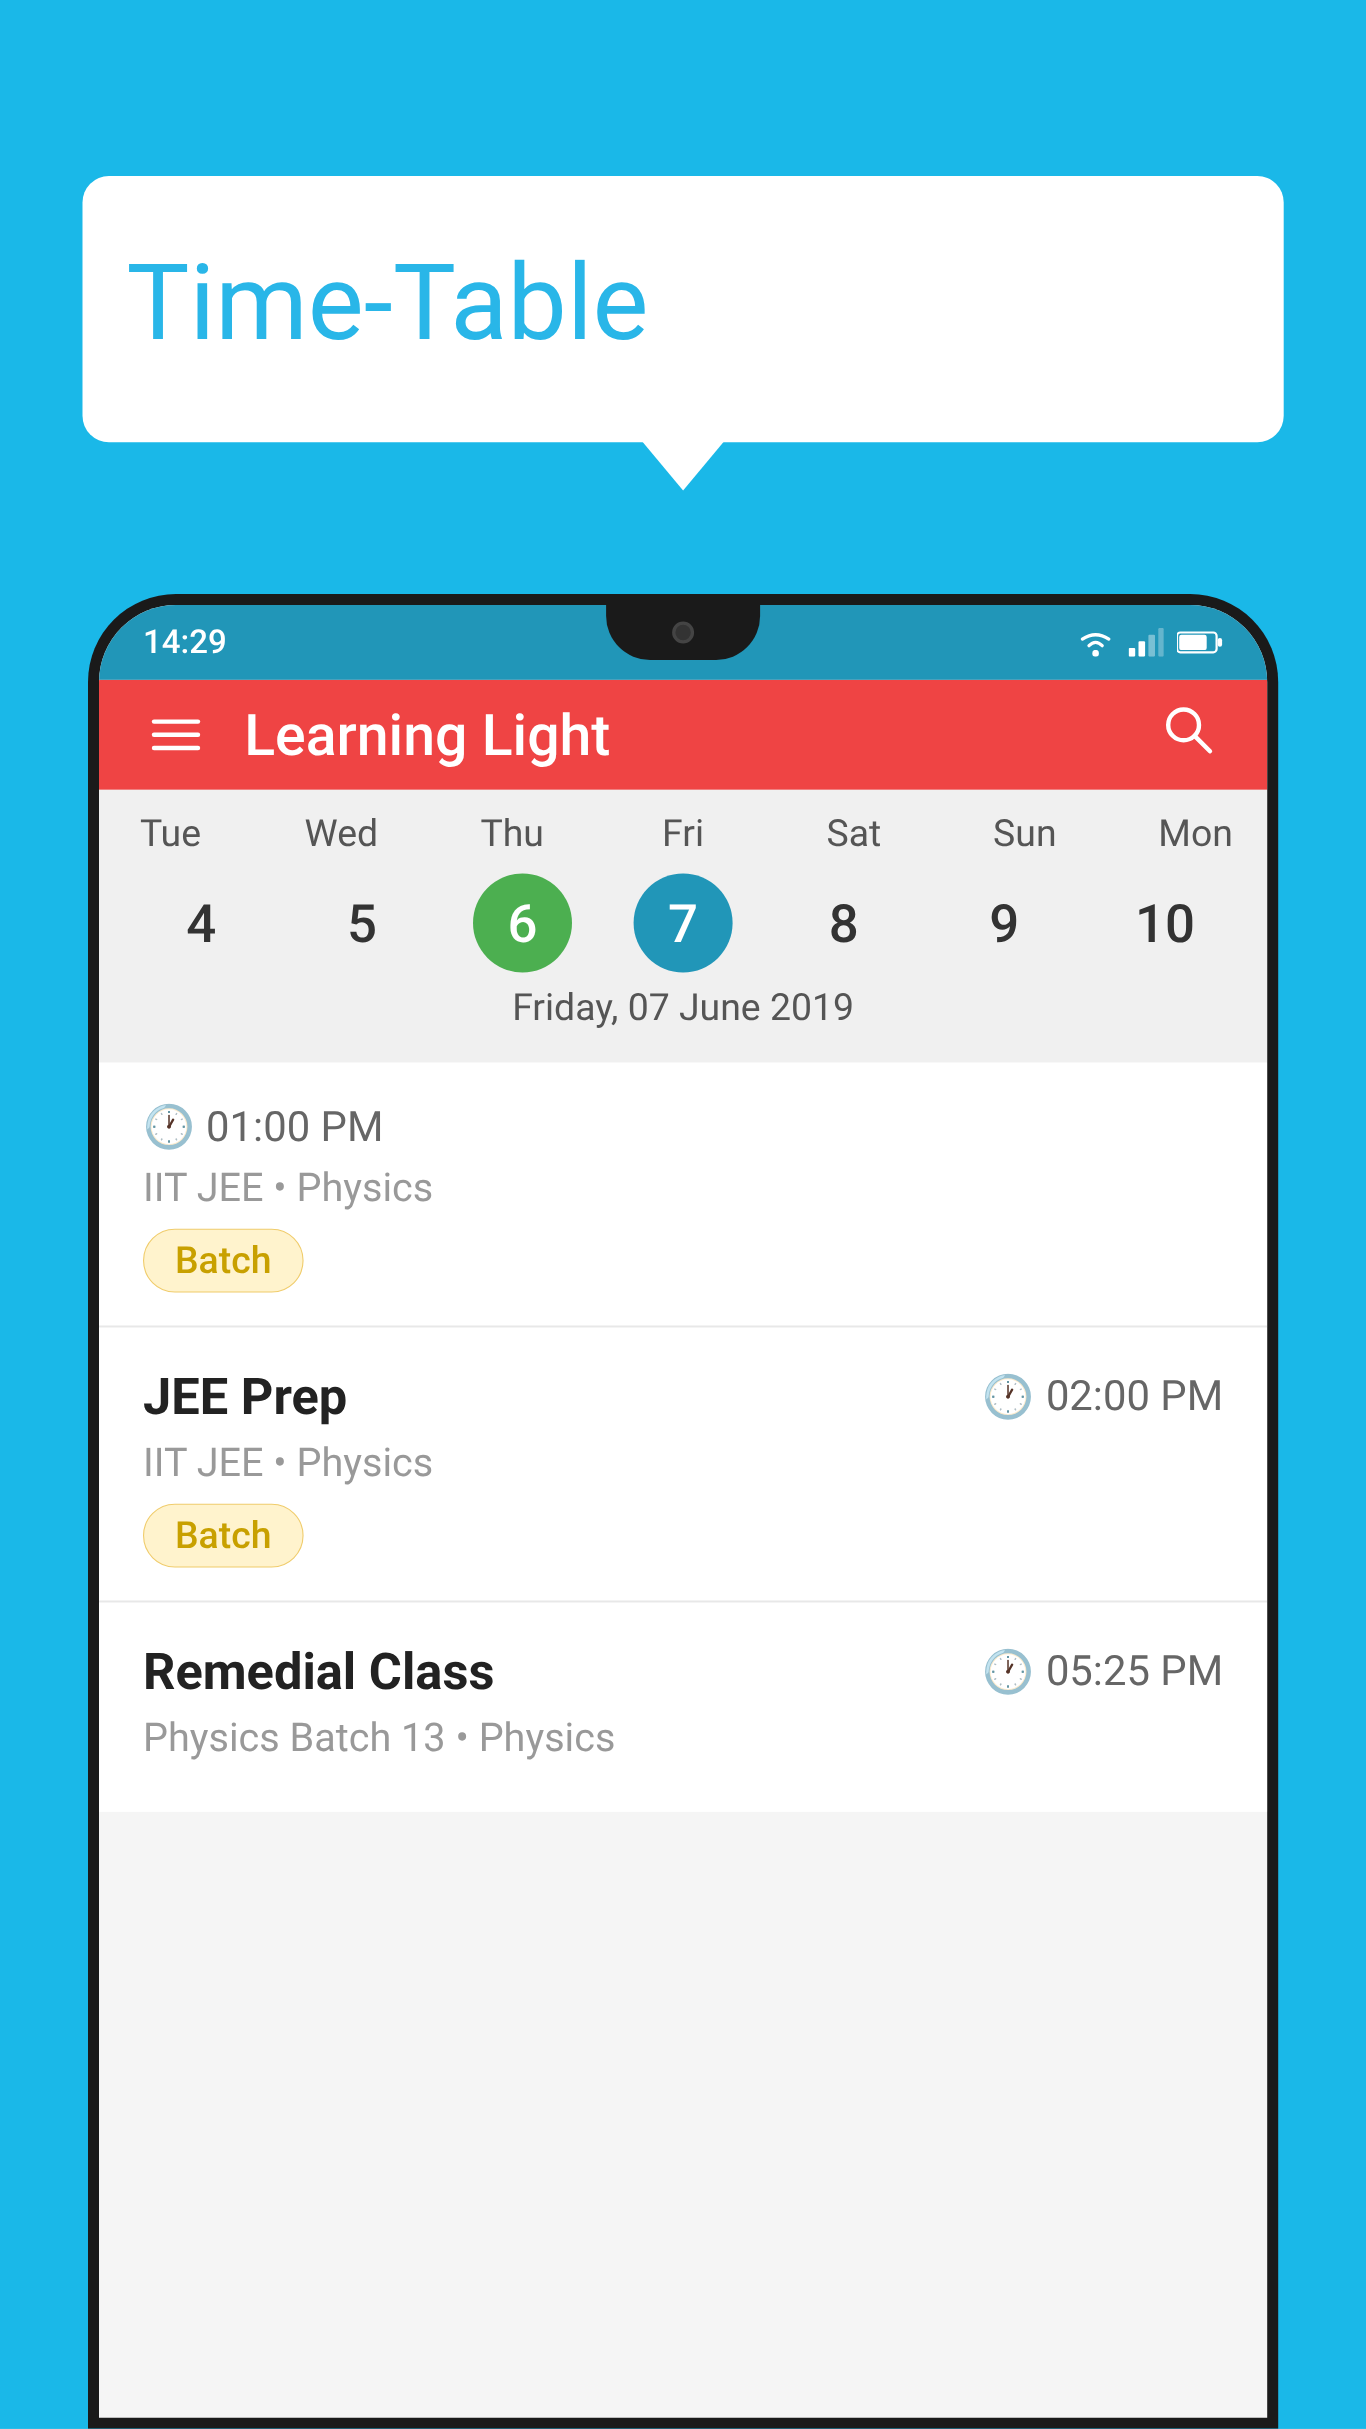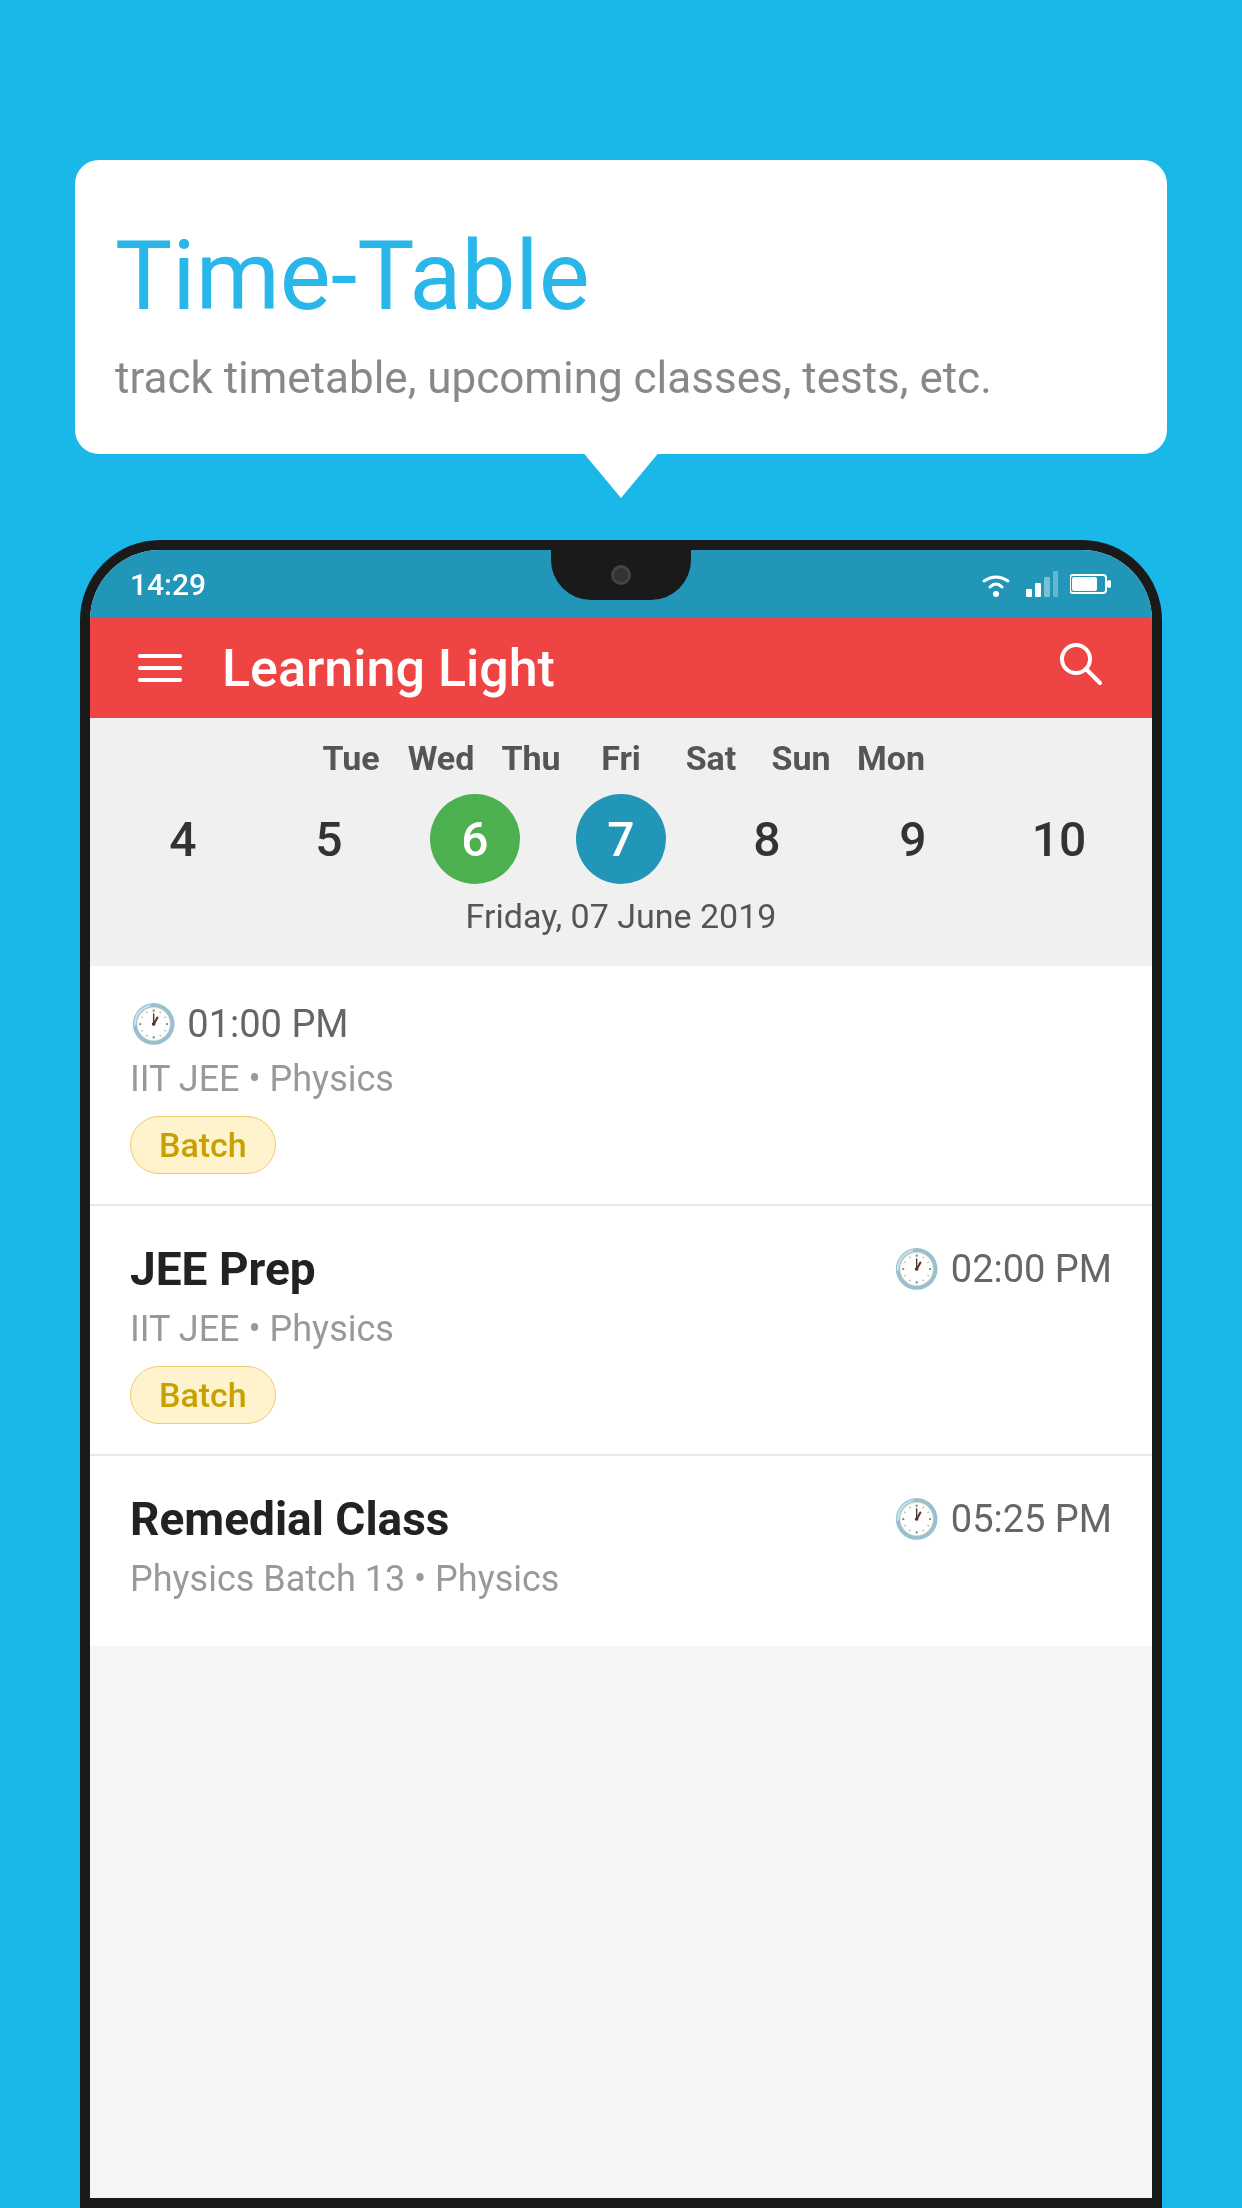--- a/index.html
+++ b/index.html
@@ -154,24 +154,23 @@
     }
 
     
     .calendar-strip {
       background: #f0f0f0;
       padding: 20px 0 10px;
     }
 
     .day-headers {
       display: flex;
-      justify-content: center;
+      justify-content: space-between;
       padding: 0 20px;
       margin-bottom: 16px;
-      font-weight: bold;
     }
 
     .day-label {
       font-size: 34px;
       color: #555;
       text-align: center;
       width: 90px;
     }
 
     .day-numbers {
@@ -261,21 +260,20 @@
       font-weight: 500;
     }
   </style>
 </head>
 <body>
 
 <div style="position:absolute;inset:0;background:#1ab8e8;"></div>
 
 <div class="speech-bubble">
   <div class="bubble-title">Time-Table</div>
-  <div class="bubble-subtitle">track timetable, upcoming classes, tests, etc.</div>
 </div>
 
 <div class="phone-frame">
   <div class="phone-inner">
 
     <div class="status-bar">
       <span class="status-time">14:29</span>
       <div class="notch">
         <div class="camera-dot"></div>
       </div>

